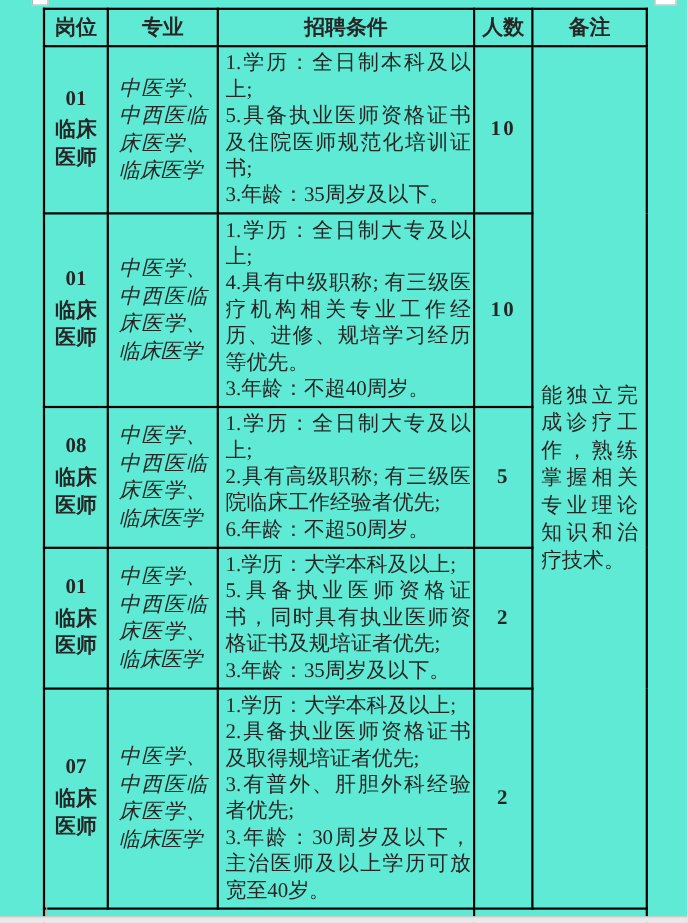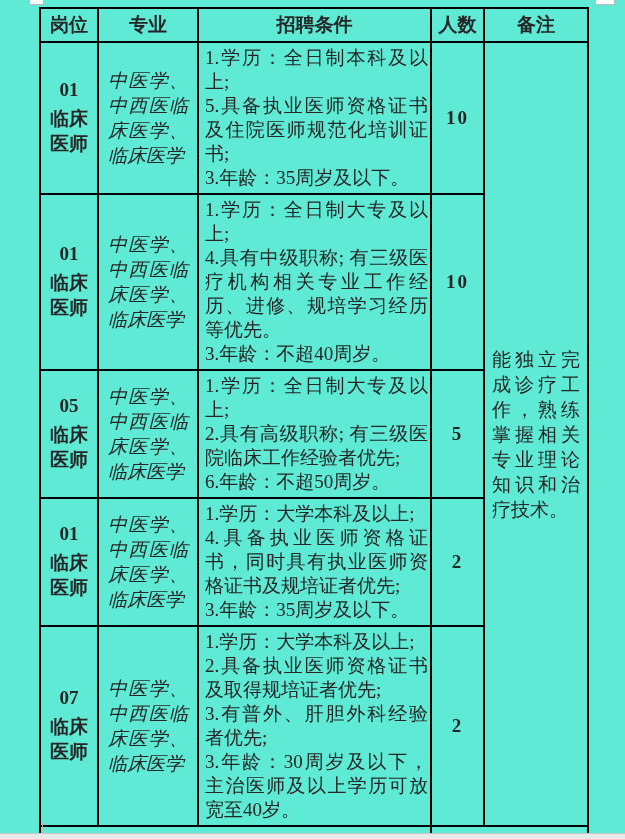--- a/index.html
+++ b/index.html
@@ -145,21 +145,21 @@
       <td class="cond-cell">
         <div class="cond-item">1.学历：全日制大专及以上;</div>
         <div class="cond-item">4.具有中级职称; 有三级医疗机构相关专业工作经历、进修、规培学习经历等优先。</div>
         <div class="cond-item">3.年龄：不超40周岁。</div>
       </td>
       <td class="count-cell">10</td>
     </tr>
 
     <tr style="height:121px;">
       <td class="post-cell">
-        <span class="post-code">05</span>
+        <span class="post-code">08</span>
         <span class="post-title">临床医师</span>
       </td>
       <td class="major-cell">
         <div class="major-text">中医学、中西医临床医学、临床医学</div>
       </td>
       <td class="cond-cell">
         <div class="cond-item">1.学历：全日制大专及以上;</div>
         <div class="cond-item">2.具有高级职称; 有三级医院临床工作经验者优先;</div>
         <div class="cond-item">6.年龄：不超50周岁。</div>
       </td>
@@ -169,21 +169,21 @@
     <tr style="height:116px;">
       <td class="post-cell">
         <span class="post-code">01</span>
         <span class="post-title">临床医师</span>
       </td>
       <td class="major-cell">
         <div class="major-text">中医学、中西医临床医学、临床医学</div>
       </td>
       <td class="cond-cell">
         <div class="cond-item">1.学历：大学本科及以上;</div>
-        <div class="cond-item">4.具备执业医师资格证书，同时具有执业医师资格证书及规培证者优先;</div>
+        <div class="cond-item">5.具备执业医师资格证书，同时具有执业医师资格证书及规培证者优先;</div>
         <div class="cond-item">3.年龄：35周岁及以下。</div>
       </td>
       <td class="count-cell">2</td>
     </tr>
 
     <tr style="height:181px;">
       <td class="post-cell">
         <span class="post-code">07</span>
         <span class="post-title">临床医师</span>
       </td>

